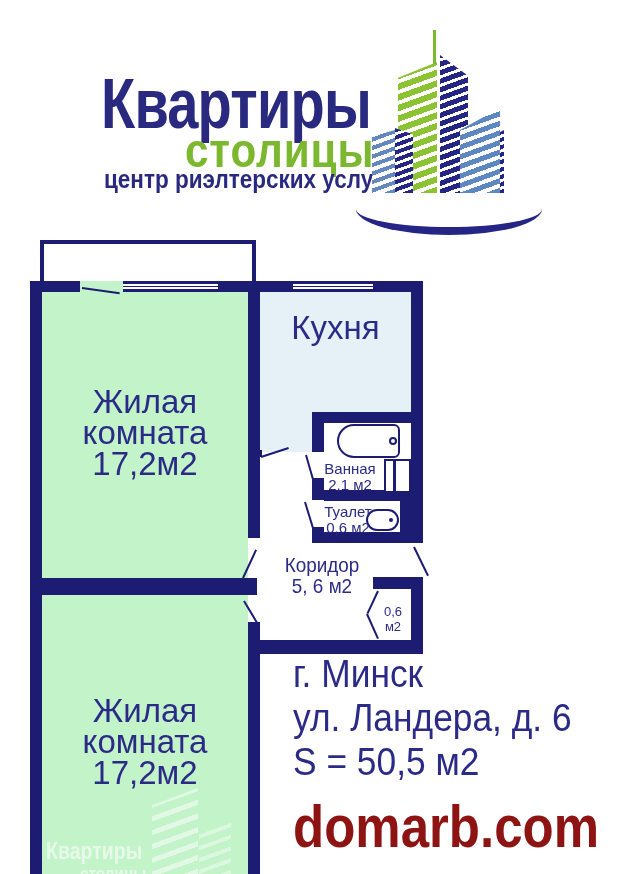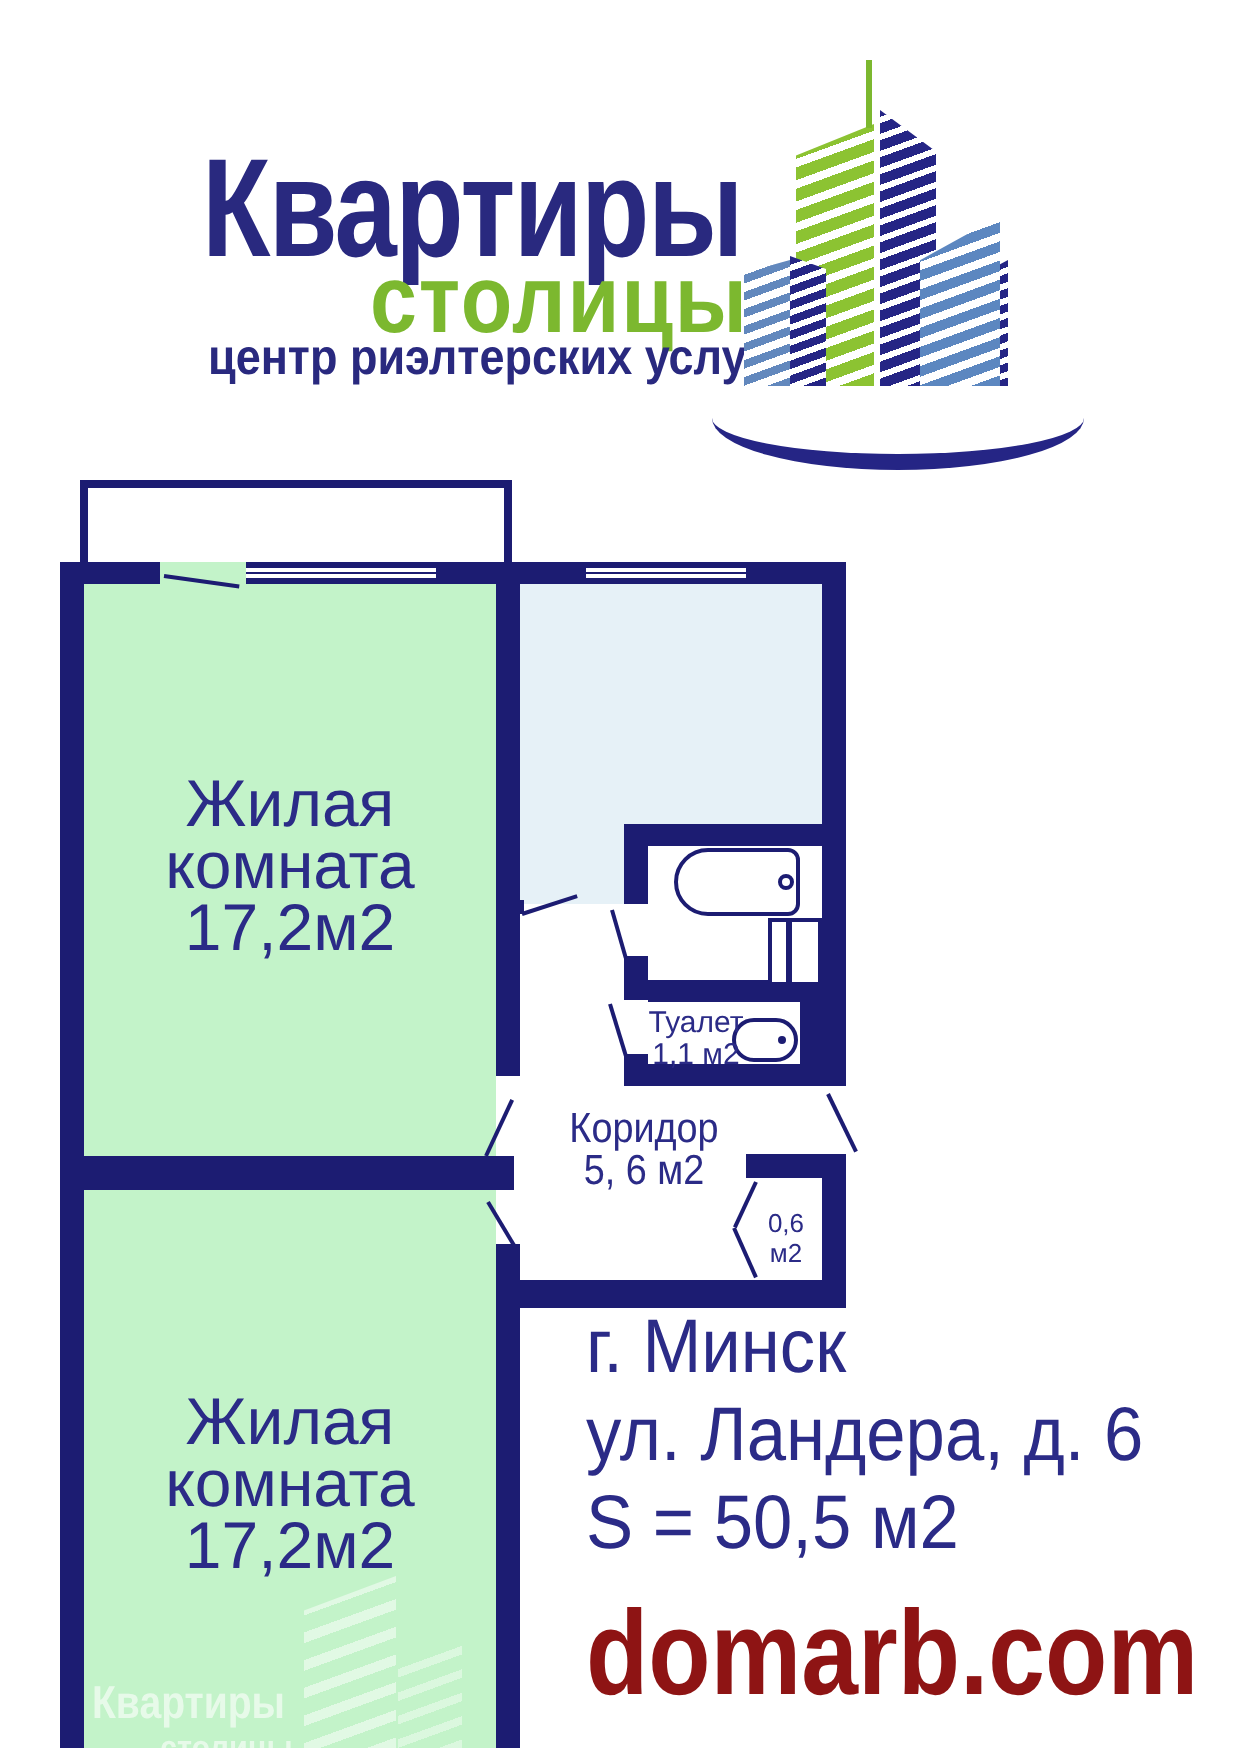--- a/index.html
+++ b/index.html
@@ -139,24 +139,29 @@
       <div>Жилая</div>
       <div>комната</div>
       <div>17,2м2</div>
     </div>
     <div class="lbl" style="left:42px;top:695px;width:206px;font-size:33px;line-height:31px;">
       <div>Жилая</div>
       <div>комната</div>
       <div>17,2м2</div>
     </div>
     <div class="lbl" style="left:260px;top:309px;width:151px;font-size:33px;line-height:37px;">
+      <div>Кухня</div>
+    </div>
+    <div class="lbl" style="left:314px;top:461px;width:72px;font-size:15px;line-height:16px;">
+      <div>Ванная</div>
+      <div>2,1 м2</div>
     </div>
     <div class="lbl" style="left:314px;top:504px;width:68px;font-size:15px;line-height:16px;">
       <div>Туалет</div>
-      <div>1,1 м2</div>
+      <div>0,6 м2</div>
     </div>
     <div class="lbl" style="left:252px;top:554px;width:140px;font-size:21px;line-height:21px;transform:scaleX(.9);transform-origin:center top;">
       <div>Коридор</div>
       <div>5, 6 м2</div>
     </div>
     <div class="lbl" style="left:375px;top:604px;width:36px;font-size:13px;line-height:15px;">
       <div>0,6</div>
       <div>м2</div>
     </div>
 

